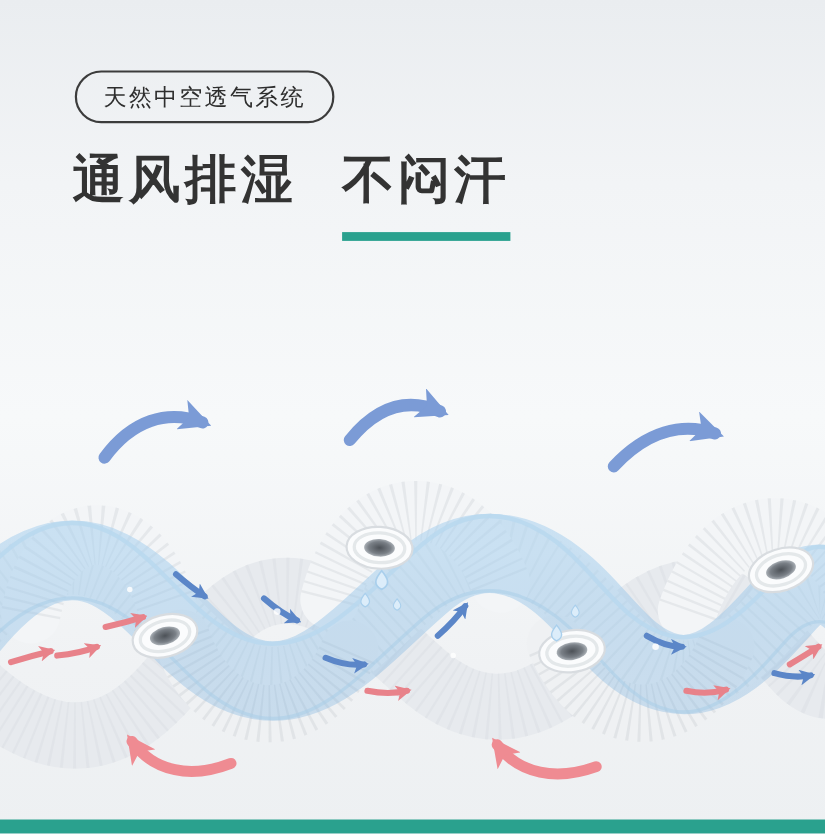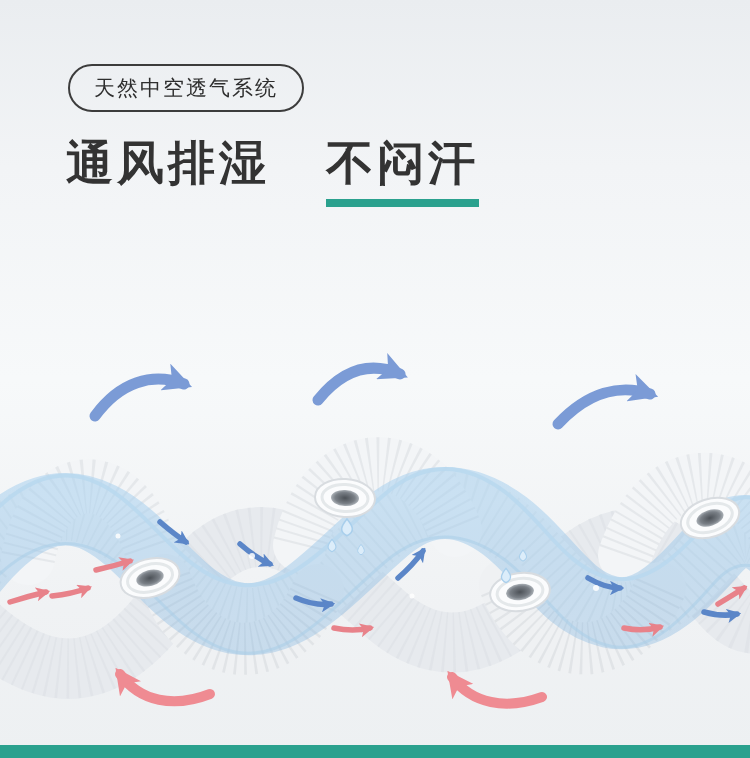--- a/index.html
+++ b/index.html
@@ -1,21 +1,21 @@
 <!DOCTYPE html>
 <html><head>
 <meta charset="utf-8">
 <style>
   html,body { margin:0; padding:0; background:#ffffff; }
   .page {
     position:relative;
     width:750px; height:758px;
     overflow:hidden;
     background:linear-gradient(180deg,#eaedf0 0%,#f2f4f6 22%,#f7f9fa 50%,#f0f2f4 80%,#edf0f2 100%);
-    font-family:Liberation Mono, monospace;
+    font-family:Liberation Sans, sans-serif;
   }
   .badge {
     position:absolute; top:64px; left:68px;
     border:2px solid #3c3c3c;
     border-radius:26px;
     padding:8px 24px;
     font-size:21px;
     letter-spacing:2px;
     color:#2e2e2e;
     background:transparent;
@@ -26,21 +26,21 @@
     margin:0;
     font-size:47px;
     font-weight:700;
     letter-spacing:4px;
     color:#333333;
     white-space:nowrap;
   }
   .h-part { display:inline-block; }
   .h-part + .h-part { margin-left:24px; }
   .underlined {
-    padding-bottom:4px;
+    padding-bottom:16px;
     border-bottom:8px solid #2aa18e;
   }
   .illustration {
     position:absolute; left:0; top:350px;
     width:750px; height:400px;
   }
   .bottom-strip {
     position:absolute; left:0; bottom:0;
     width:100%; height:13px;
     background:#2aa18e;

